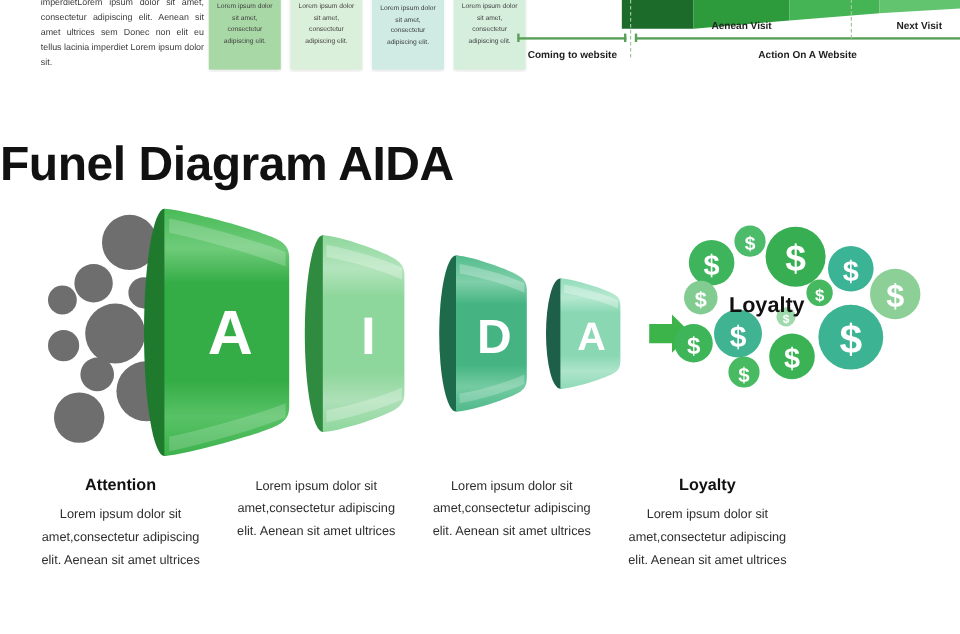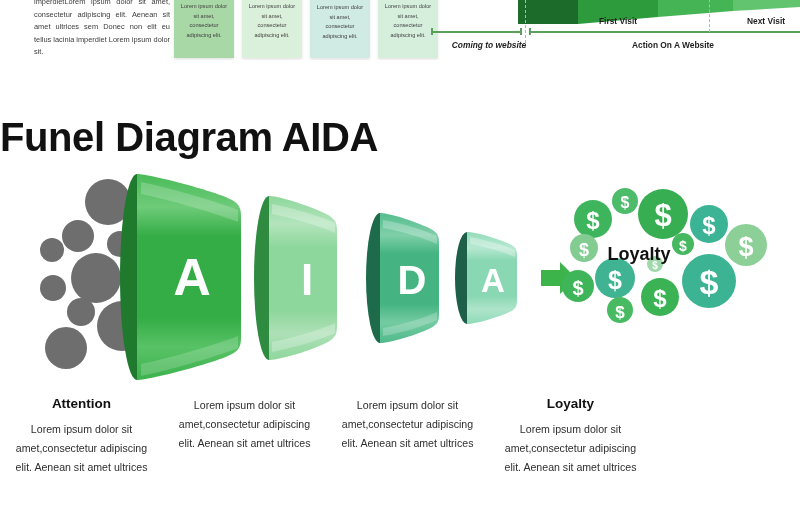--- a/index.html
+++ b/index.html
@@ -121,20 +121,21 @@
     left: 0; top: 168px;
     width: 800px; height: 215px;
   }
 
   
   .captions {
     position: absolute;
     left: 0; top: 396px;
     width: 652px;
     display: flex;
+    padding-left: 19px;
   }
   .caption-col {
     width: 200px;
     text-align: center;
     padding: 0 14px;
     box-sizing: border-box;
   }
   .caption-title {
     font-size: 13.5px;
     font-weight: bold;
@@ -183,25 +184,25 @@
     <div class="tl-cap" style="left:3px;"></div>
     <div class="tl-cap" style="left:92px;"></div>
 
     <div class="tl-bar right"></div>
     <div class="tl-cap" style="left:101px;"></div>
     <div class="tl-cap" style="left:386px;"></div>
 
     <div class="tl-dash" style="left:97px;"></div>
     <div class="tl-dash" style="left:281px; top:-30px; height:62px;"></div>
 
-    <div class="tl-label" style="left:16px; width:90px;font-style:italic;">Coming to website</div>
+    <div class="tl-label" style="left:4px; width:90px;">Coming to website</div>
 
     <div class="tl-label" style="left:102px; width:286px;">Action On A Website</div>
 
-    <div class="tl-sublabel" style="left:130px; width:120px;">First Visit</div>
+    <div class="tl-sublabel" style="left:130px; width:120px;">Aenean Visit</div>
 
     <div class="tl-sublabel" style="left:290px; width:96px;">Next Visit</div>
   </div>
 </div>
 
 <div class="page-title">Funel Diagram AIDA</div>
 
 <svg class="funnel-stage" viewBox="0 0 800 215">
 
   <defs>

